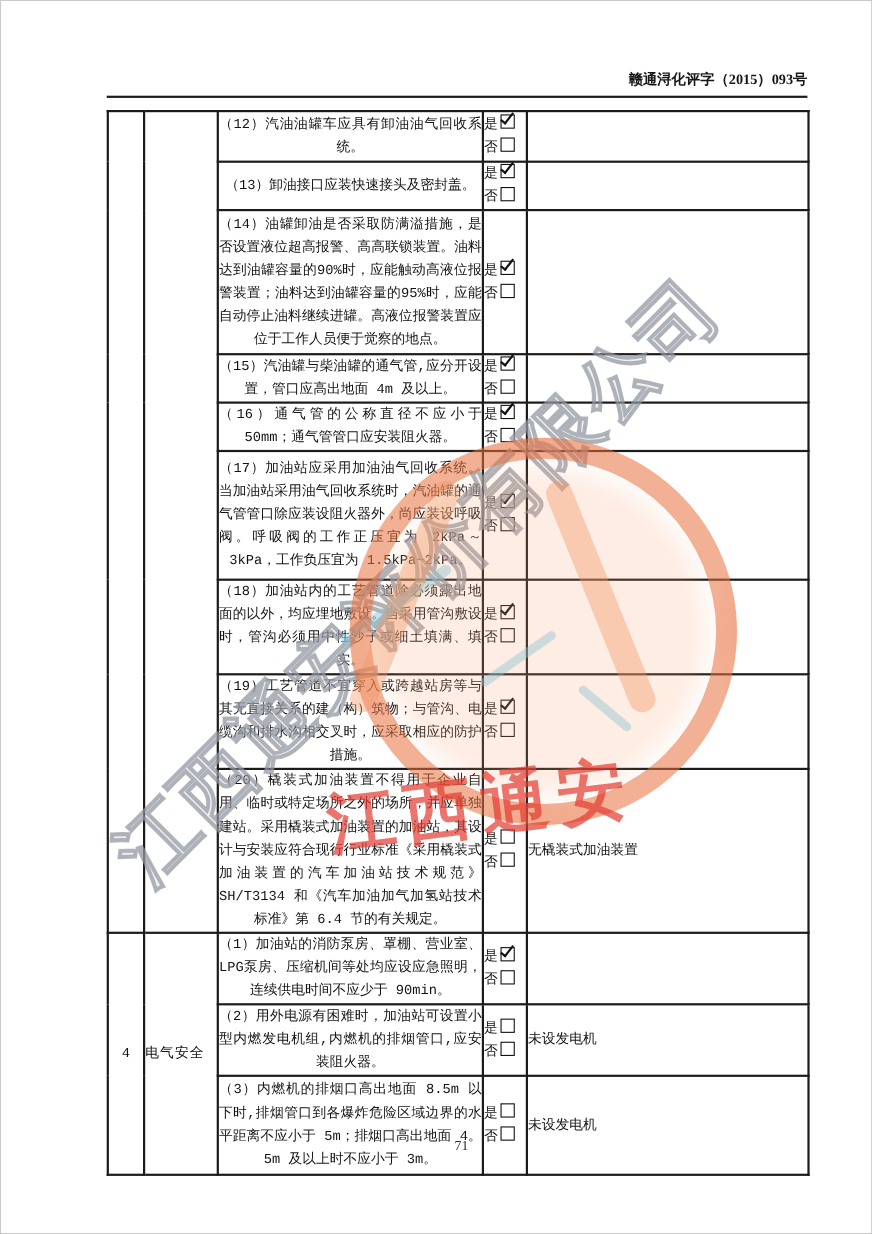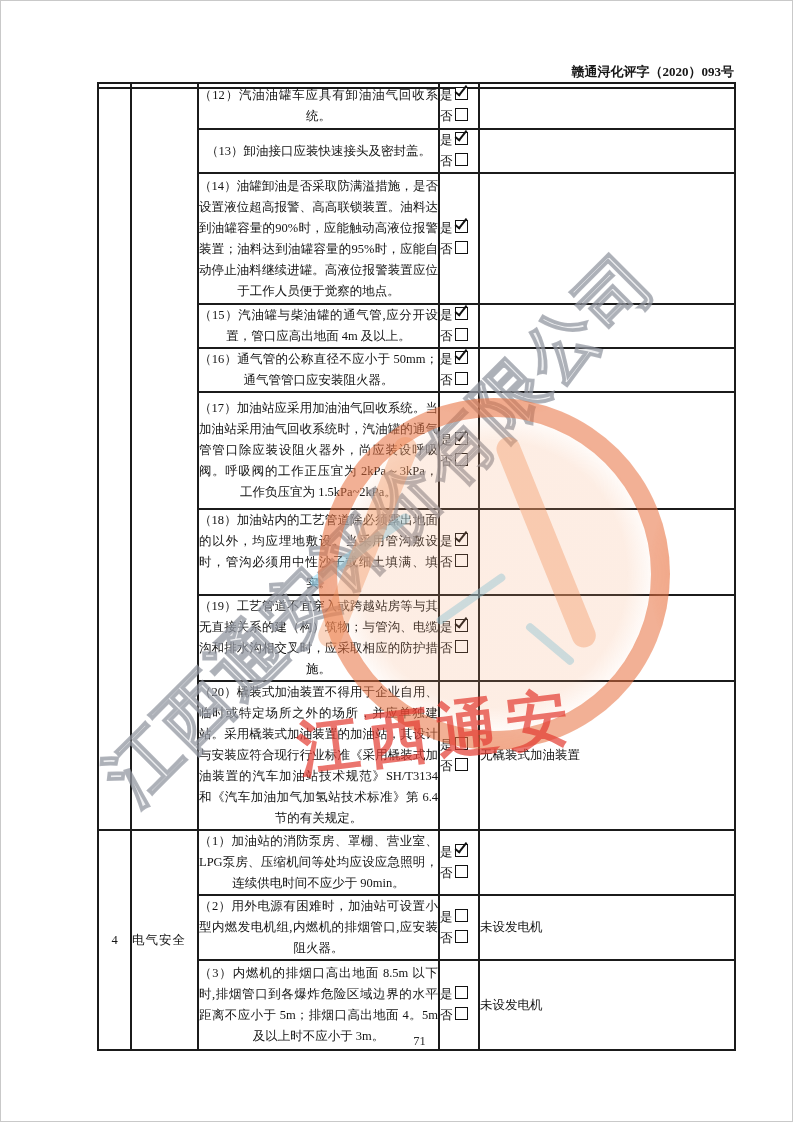--- a/index.html
+++ b/index.html
@@ -9,22 +9,22 @@
     overflow:hidden;box-shadow:inset 0 0 0 1px #c9c9c9;
   }
   
   .hdr{position:absolute;top:60px;left:97px;width:637px;height:26px;
        font-size:13px;font-weight:bold;color:#161616;}
   .hdr-left{position:absolute;left:10px;top:3px;white-space:nowrap;}
   .hdr-right{position:absolute;right:0;top:3px;white-space:nowrap;}
   .hdr-rule{position:absolute;top:87px;left:97px;width:637px;height:2px;background:#1b1b1b;}
   
   table.checklist{
-    position:absolute;left:97px;top:82px;width:637px;
-    border-collapse:collapse;table-layout:fixed;
+    position:absolute;left:97px;top:100px;width:637px;
+    border-collapse:collapse;table-layout:fixed;font-family:Liberation Mono, monospace;
   }
   table.checklist td{
     border:2px solid #1b1b1b;vertical-align:middle;padding:0;
     font-size:12.5px;line-height:21px;color:#131313;
   }
   td.c-num{text-align:center;font-size:13px;}
   td.c-cat{font-size:13px;letter-spacing:1px;}
   td.c-item{padding:2px 4px;text-align:justify;text-align-last:center;text-justify:inter-ideograph;}
   td.c-check{padding:1px 0 1px 4px;font-size:13px;line-height:22px;white-space:nowrap;}
   td.c-remark{text-align:left;font-size:13px;}
@@ -59,21 +59,21 @@
   .wm-red{
     left:298px;top:708px;z-index:7;transform:rotate(-7deg);transform-origin:left center;
     font-size:62px;font-weight:bold;letter-spacing:8px;white-space:nowrap;
     color:rgba(226,58,48,0.70);
   }
 </style>
 </head>
 <body>
 
 <div class="hdr">
-  <span class="hdr-right">赣通浔化评字（2020）093号</span>
+  <span class="hdr-right">赣通浔化评字（2015）093号</span>
 </div>
 <div class="hdr-rule"></div>
 
 <table class="checklist">
   <colgroup>
     <col style="width:33px">
       <col style="width:67px">
       <col style="width:241px">
     <col style="width:40px">
       <col style="width:256px">

